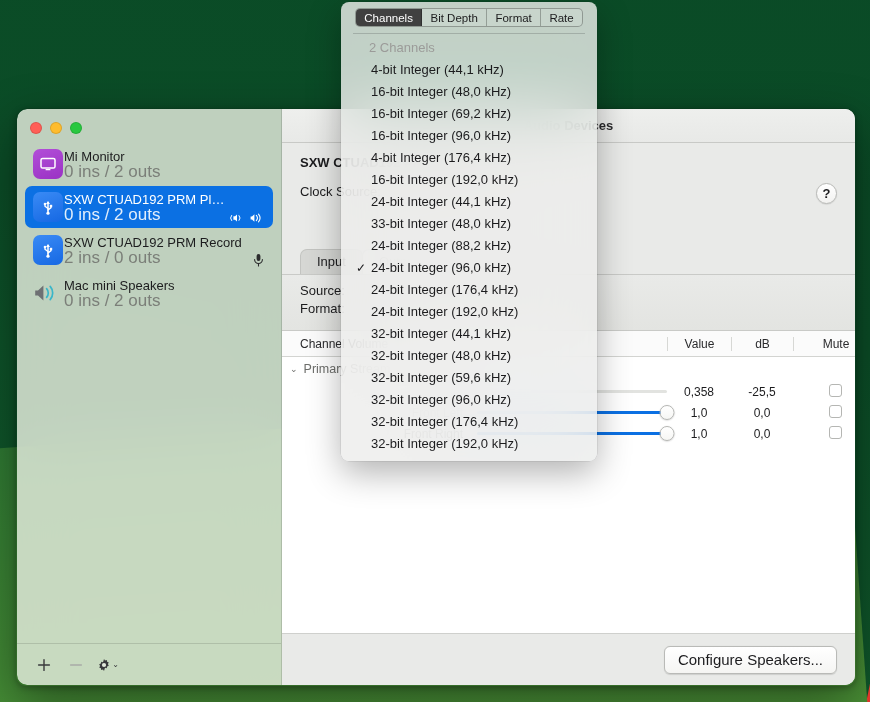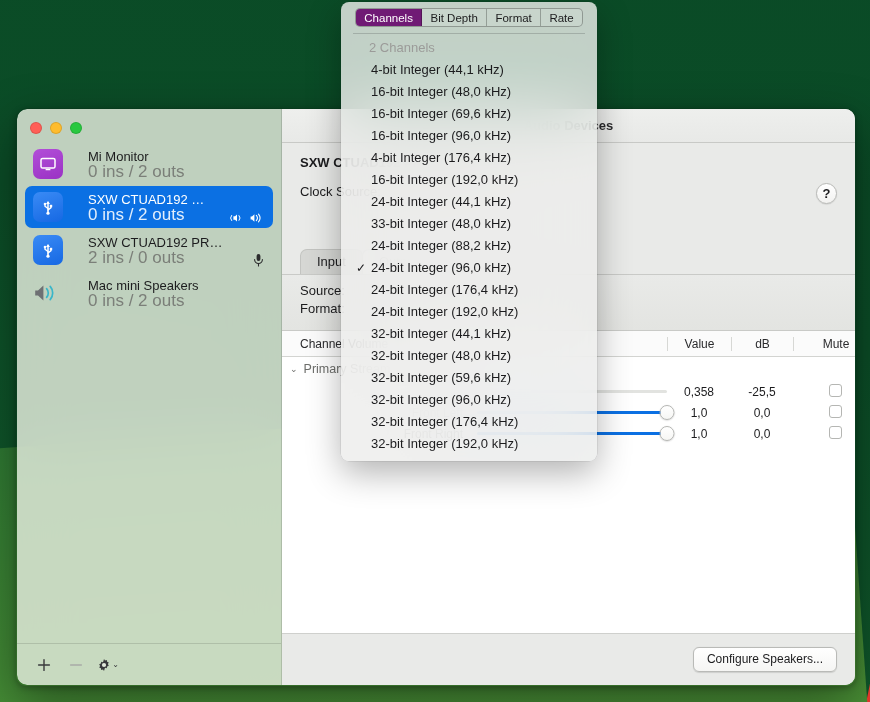--- a/index.html
+++ b/index.html
@@ -80,21 +80,21 @@
   .tl.green  { background: #28c840; }
 
   #device-list {
     flex: 1 1 auto;
     padding: 0 8px;
     overflow: hidden;
   }
   .device-row {
     display: flex;
     align-items: center;
-    gap: 25px;
+    gap: 1px;
     height: 42px;
     padding: 0 8px;
     border-radius: 7px;
     margin-bottom: 1px;
   }
   .device-row.selected { background: #0b70e3; }
   .device-icon {
     width: 30px; height: 30px;
     flex: 0 0 30px;
     border-radius: 7px;
@@ -306,21 +306,21 @@
   #footer {
     height: 52px;
     background: #e9eae8;
     border-top: 0.5px solid #cfd0cd;
     display: flex;
     align-items: center;
     justify-content: flex-end;
     padding-right: 18px;
   }
   #configure-btn {
-    font-size: 12px;
+    font-size: 15px;
     color: #1c1c1e;
     background: linear-gradient(180deg,#ffffff,#f5f5f3);
     border: 0.5px solid #b9bab7;
     border-radius: 6px;
     padding: 4px 13px 5px 13px;
     box-shadow: 0 0.5px 1px rgba(0,0,0,0.12);
   }
 
   
   #popup-menu {
@@ -348,21 +348,21 @@
   .seg {
     flex: 1 1 auto;
     font-size: 11.5px;
     color: #1c1c1e;
     display: flex; align-items: center; justify-content: center;
     border-right: 0.5px solid rgba(0,0,0,0.26);
     white-space: nowrap;
     padding: 0 4px;
   }
   .seg:last-child { border-right: none; }
-  .seg.active { background: #701a75; color: #ffffff; }
+  .seg.active { background: #404040; color: #ffffff; }
 
   #menu-divider {
     height: 0.5px;
     background: rgba(0,0,0,0.16);
     margin: 6px 12px 3px 12px;
   }
   .menu-section {
     font-size: 13px;
     color: #9b9b99;
     padding: 3px 0 4px 28px;
@@ -626,21 +626,21 @@
     <div class="seg">Format</div>
     <div class="seg">Rate</div>
   </div>
 
   <div id="menu-divider"></div>
 
   <div class="menu-section">2 Channels</div>
 
   <div class="menu-item"><span>4-bit Integer (44,1 kHz)</span></div>
   <div class="menu-item"><span>16-bit Integer (48,0 kHz)</span></div>
-  <div class="menu-item"><span>16-bit Integer (69,6 kHz)</span></div>
+  <div class="menu-item"><span>16-bit Integer (69,2 kHz)</span></div>
   <div class="menu-item"><span>16-bit Integer (96,0 kHz)</span></div>
   <div class="menu-item"><span>4-bit Integer (176,4 kHz)</span></div>
   <div class="menu-item"><span>16-bit Integer (192,0 kHz)</span></div>
   <div class="menu-item"><span>24-bit Integer (44,1 kHz)</span></div>
   <div class="menu-item"><span>33-bit Integer (48,0 kHz)</span></div>
   <div class="menu-item"><span>24-bit Integer (88,2 kHz)</span></div>
   <div class="menu-item">
     <span class="tick">✓</span>
     <span>24-bit Integer (96,0 kHz)</span>
   </div>

